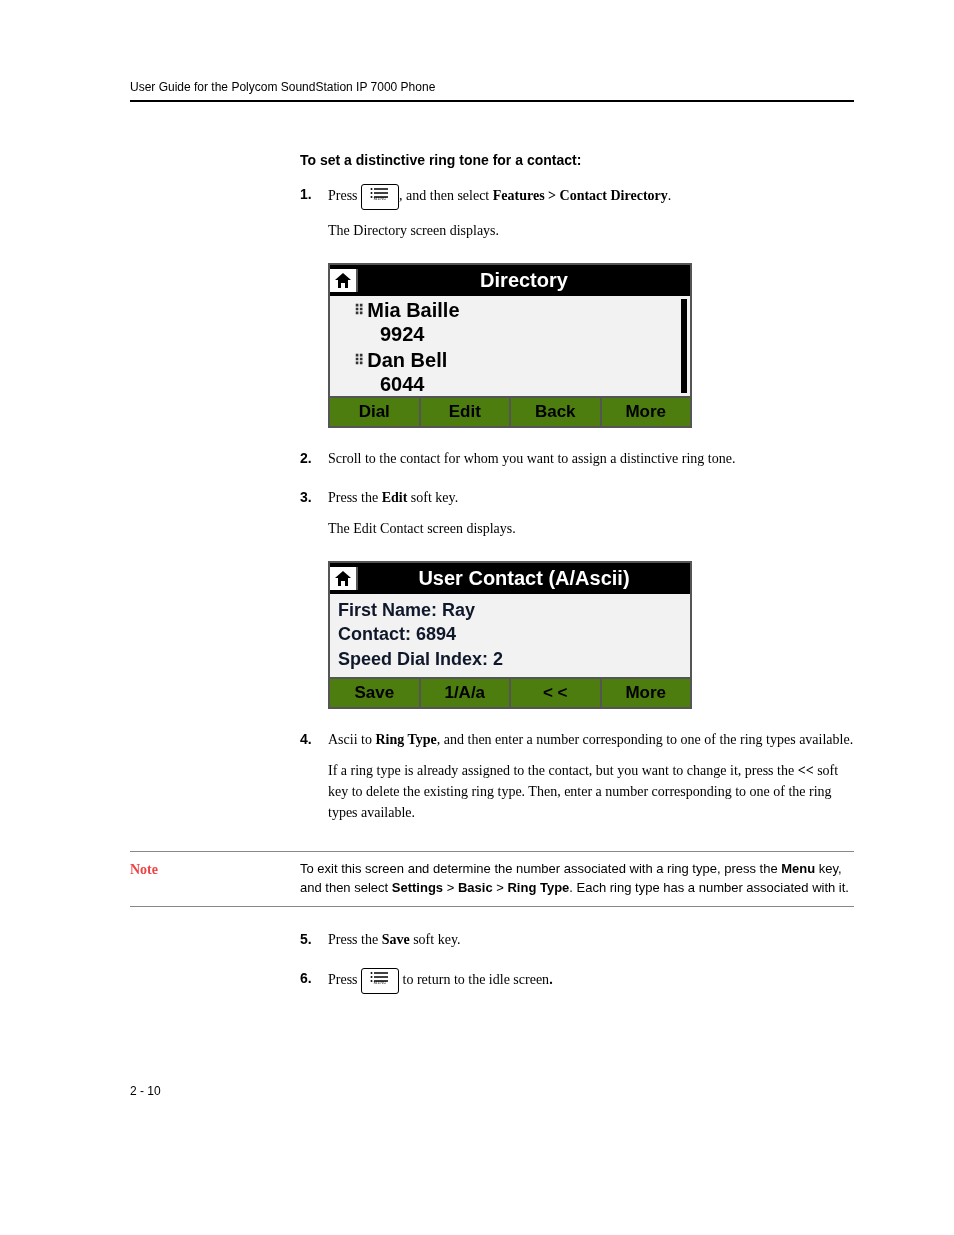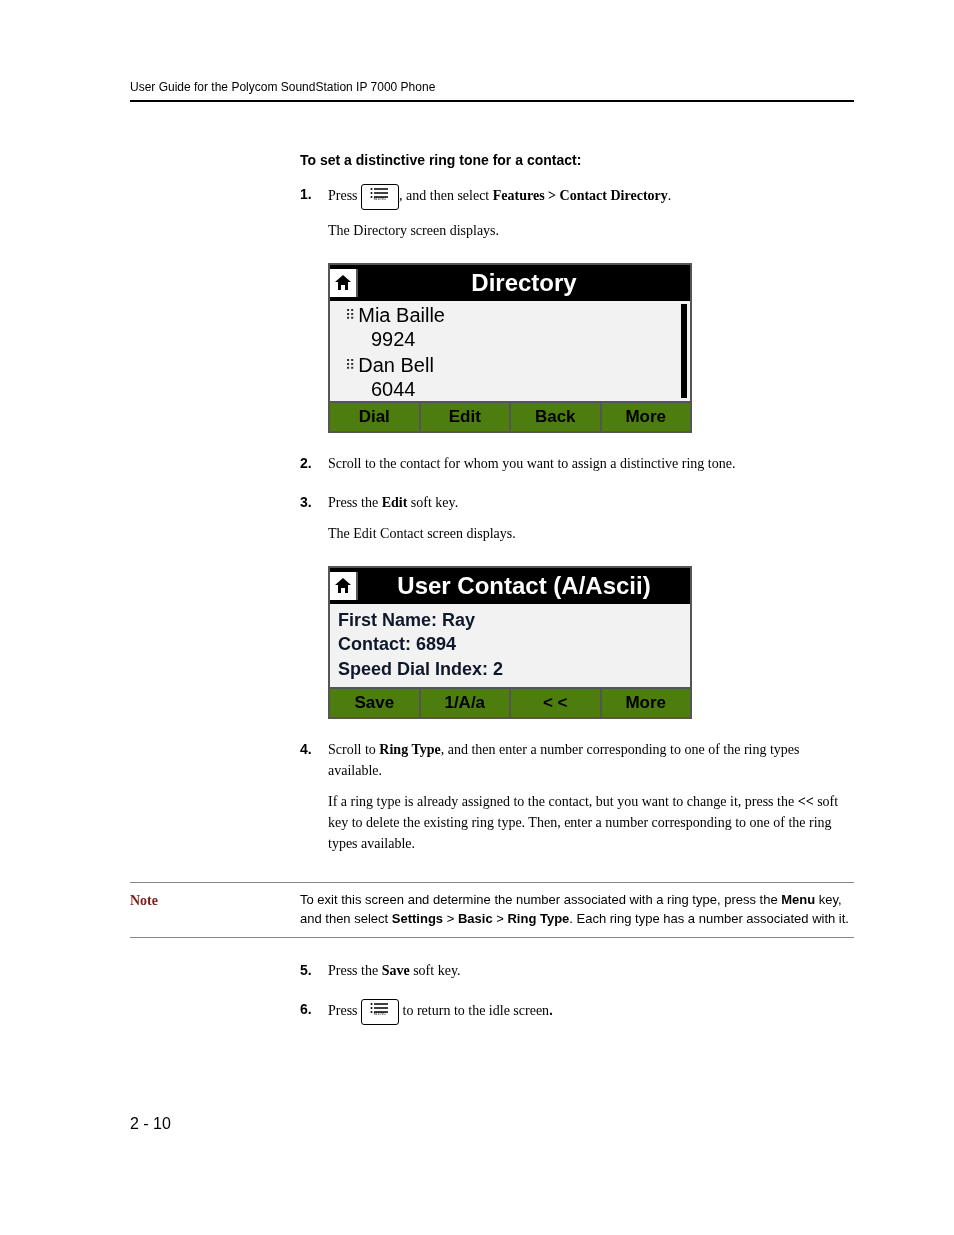--- a/index.html
+++ b/index.html
@@ -79,21 +79,21 @@
     width: 360px;
     border: 2px solid #555;
     background: #f2f2f2;
     font-family: Arial, sans-serif;
   }
   .ps-title {
     background: #000;
     color: #fff;
     font-weight: bold;
     text-align: center;
-    font-size: 24px;
+    font-size: 20px;
     padding: 4px 0;
     position: relative;
     display: flex;
     align-items: center;
   }
   .ps-title-icon {
     width: 26px;
     display: flex;
     align-items: center;
     justify-content: center;
@@ -102,23 +102,23 @@
     background:#fff;
   }
   .ps-title-text {
     flex: 1;
   }
   .ps-body {
     position: relative;
   }
   .ps-entry {
     font-size: 20px;
-    font-weight: normal;
+    font-weight: bold;
     color: #000;
-    padding: 2px 8px 0 15px;
+    padding: 2px 8px 0 24px;
     line-height: 1.2;
   }
   .ps-entry .ext {
     padding-left: 26px;
   }
   .ps-entry .grip {
     font-size: 14px;
     letter-spacing: -1px;
     color: #333;
     margin-right: 4px;
@@ -162,29 +162,29 @@
     font-size: 13px;
     line-height: 1.45;
     border-top: 1px solid #888;
     border-bottom: 1px solid #888;
     padding: 8px 0;
   }
   .note-label {
     width: 170px;
     flex-shrink: 0;
     font-weight: bold;
-    color: #7f1d1d;
+    color: #ef4444;
     font-family: 'Times New Roman', serif;
     font-size: 14px;
   }
   .note-body {
     flex: 1;
   }
   .page-num {
-    font-size: 16px;
+    font-size: 12px;
     font-family: 'Helvetica Neue', Arial, sans-serif;
     margin-top: 80px;
     margin-left: 0;
   }
 </style>
 </head>
 <body>
 
 <div class="page">
   <div class="header-line">User Guide for the Polycom SoundStation IP 7000 Phone</div>
@@ -274,21 +274,21 @@
         <div>1/A/a</div>
         <div>&lt; &lt;</div>
         <div>More</div>
       </div>
     </div>
 
     <div class="step">
       <div class="step-num">4.</div>
       <div class="step-body">
         <p>
-          <span>Scroll to </span><span class="bold">Ring Type</span><span>, and then enter a number corresponding to one of the ring types available.</span>
+          <span>Ascii to </span><span class="bold">Ring Type</span><span>, and then enter a number corresponding to one of the ring types available.</span>
         </p>
         <p>
           <span>If a ring type is already assigned to the contact, but you want to change it, press the </span><span class="bold">&lt;&lt;</span><span> soft key to delete the existing ring type. Then, enter a number corresponding to one of the ring types available.</span>
         </p>
       </div>
     </div>
   </div>
 
   <div class="note-row">
     <div class="note-label">Note</div>

